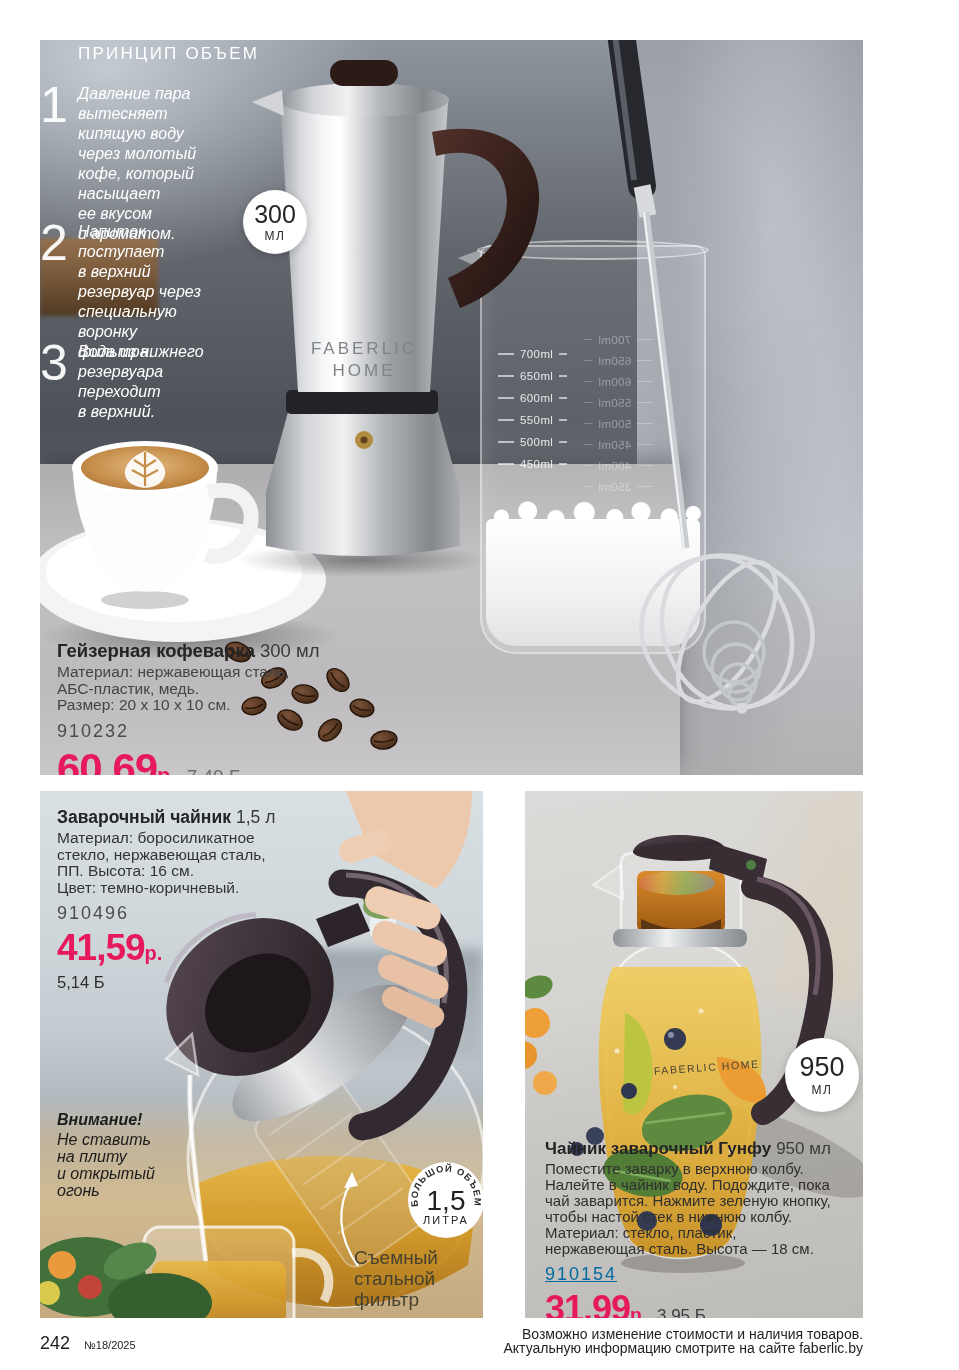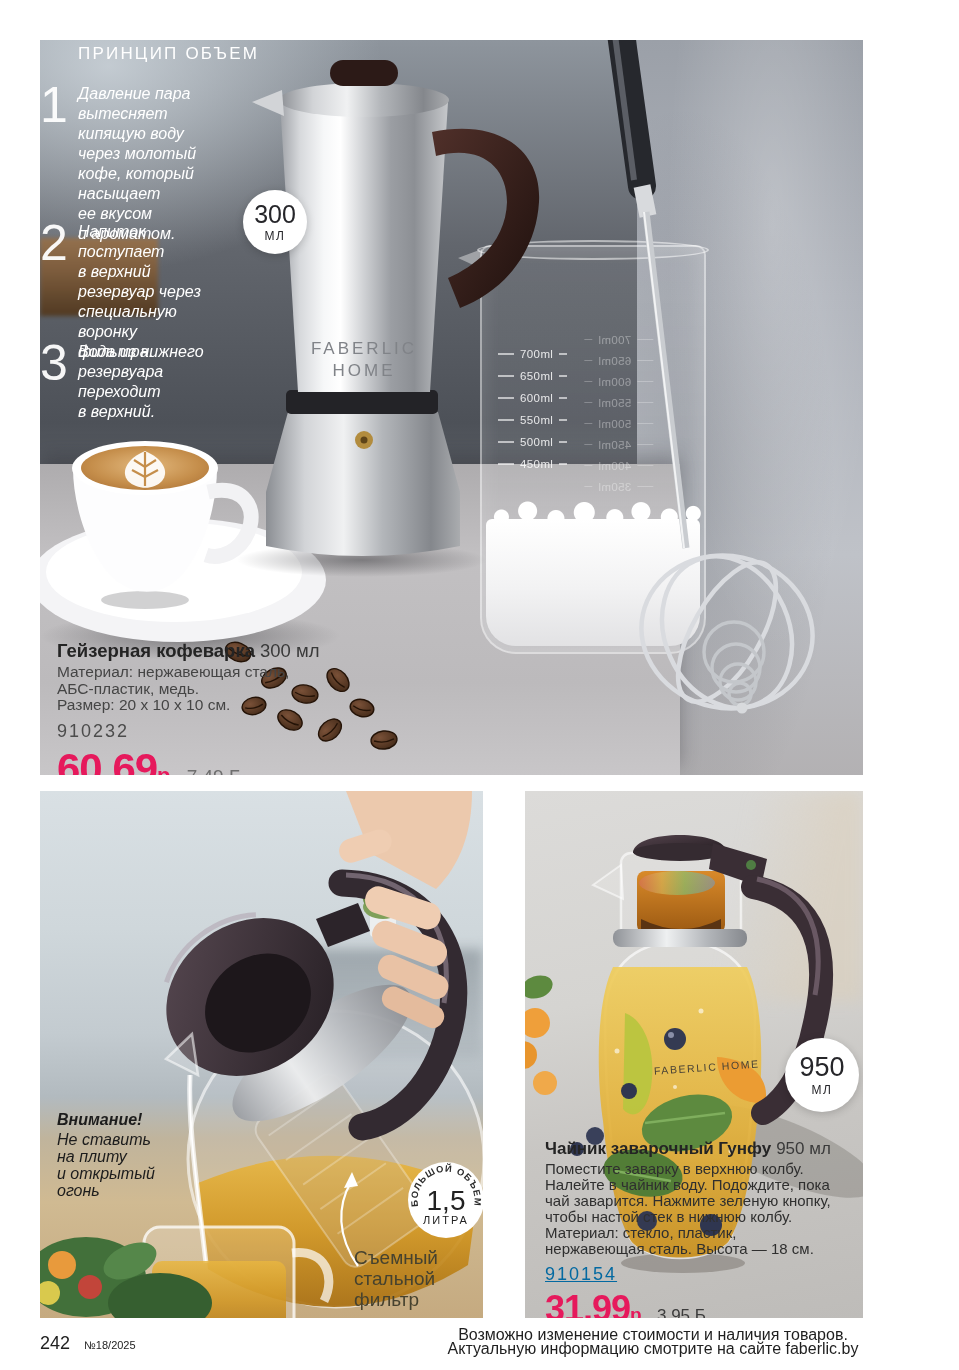--- a/index.html
+++ b/index.html
@@ -131,22 +131,22 @@
   .br-prod .price-row .cur{font-size:19px;}
   .br-prod .price-row .bv{font-size:17px;color:#3c3c3c;}
 
   
   .bigvol svg{display:block;}
 
   
   .pageinfo{left:40px;top:1333px;color:#222;}
   .pageinfo .pnum{font-size:18px;}
   .pageinfo .issue{font-size:11px;margin-left:14px;}
-  .disclaimer{right:96px;top:1328px;width:420px;text-align:center;
-     font-size:16px;line-height:13.5px;color:#1f1f1f;}
+  .disclaimer{right:96px;top:1328px;width:420px;text-align:right;
+     font-size:14px;line-height:13.5px;color:#1f1f1f;}
 
   svg text{font-family:"Liberation Sans",sans-serif;}
 </style>
 </head>
 <body>
 
 <div class="page">
 
   <section class="photo hero">
     <div class="abs hero-bg"></div>
@@ -505,20 +505,32 @@
       <g>
         <ellipse cx="46" cy="486" rx="60" ry="40" fill="#42703a"></ellipse>
         <ellipse cx="120" cy="512" rx="52" ry="30" fill="#365f30"></ellipse>
         <ellipse cx="90" cy="470" rx="28" ry="16" transform="rotate(-24 90 470)" fill="#55874a"></ellipse>
         <circle cx="22" cy="474" r="14" fill="#e89a3c"></circle>
         <circle cx="50" cy="496" r="12" fill="#c2453a"></circle>
         <circle cx="8" cy="502" r="12" fill="#d9c94d"></circle>
       </g>
     </svg>
 
+    <div class="abs prod bl-prod">
+      <div class="ptitle"><b>Заварочный чайник</b><span class="vol">1,5 л</span></div>
+      <div class="pdetails pre">Материал: боросиликатное
+стекло, нержавеющая сталь,
+ПП. Высота: 16 см.
+Цвет: темно-коричневый.</div>
+      <div class="particle">910496</div>
+      <div class="price-row">
+        <span class="big">41,59</span><span class="cur">р.</span>
+      </div>
+      <div class="bonus-line">5,14 Б</div>
+    </div>
 
     <div class="abs warning">
       <div class="wt">Внимание!</div>
       <div class="wl pre">Не ставить
 на плиту
 и открытый
 огонь</div>
     </div>
 
     <div class="abs bigvol">

